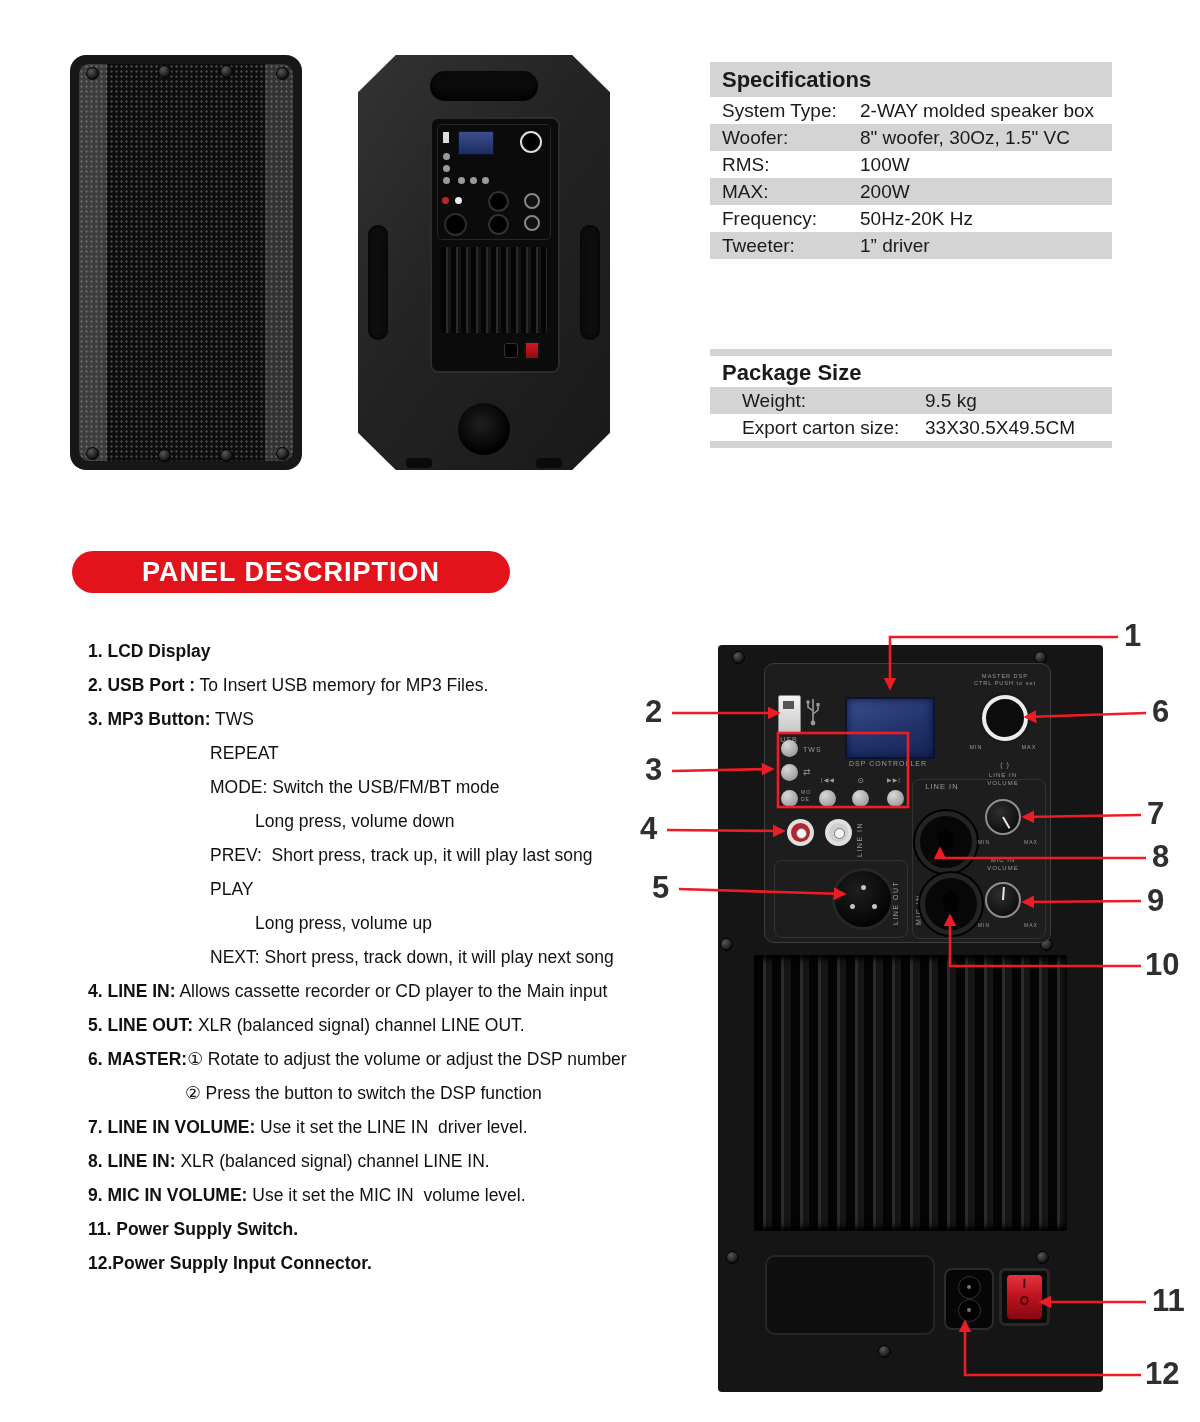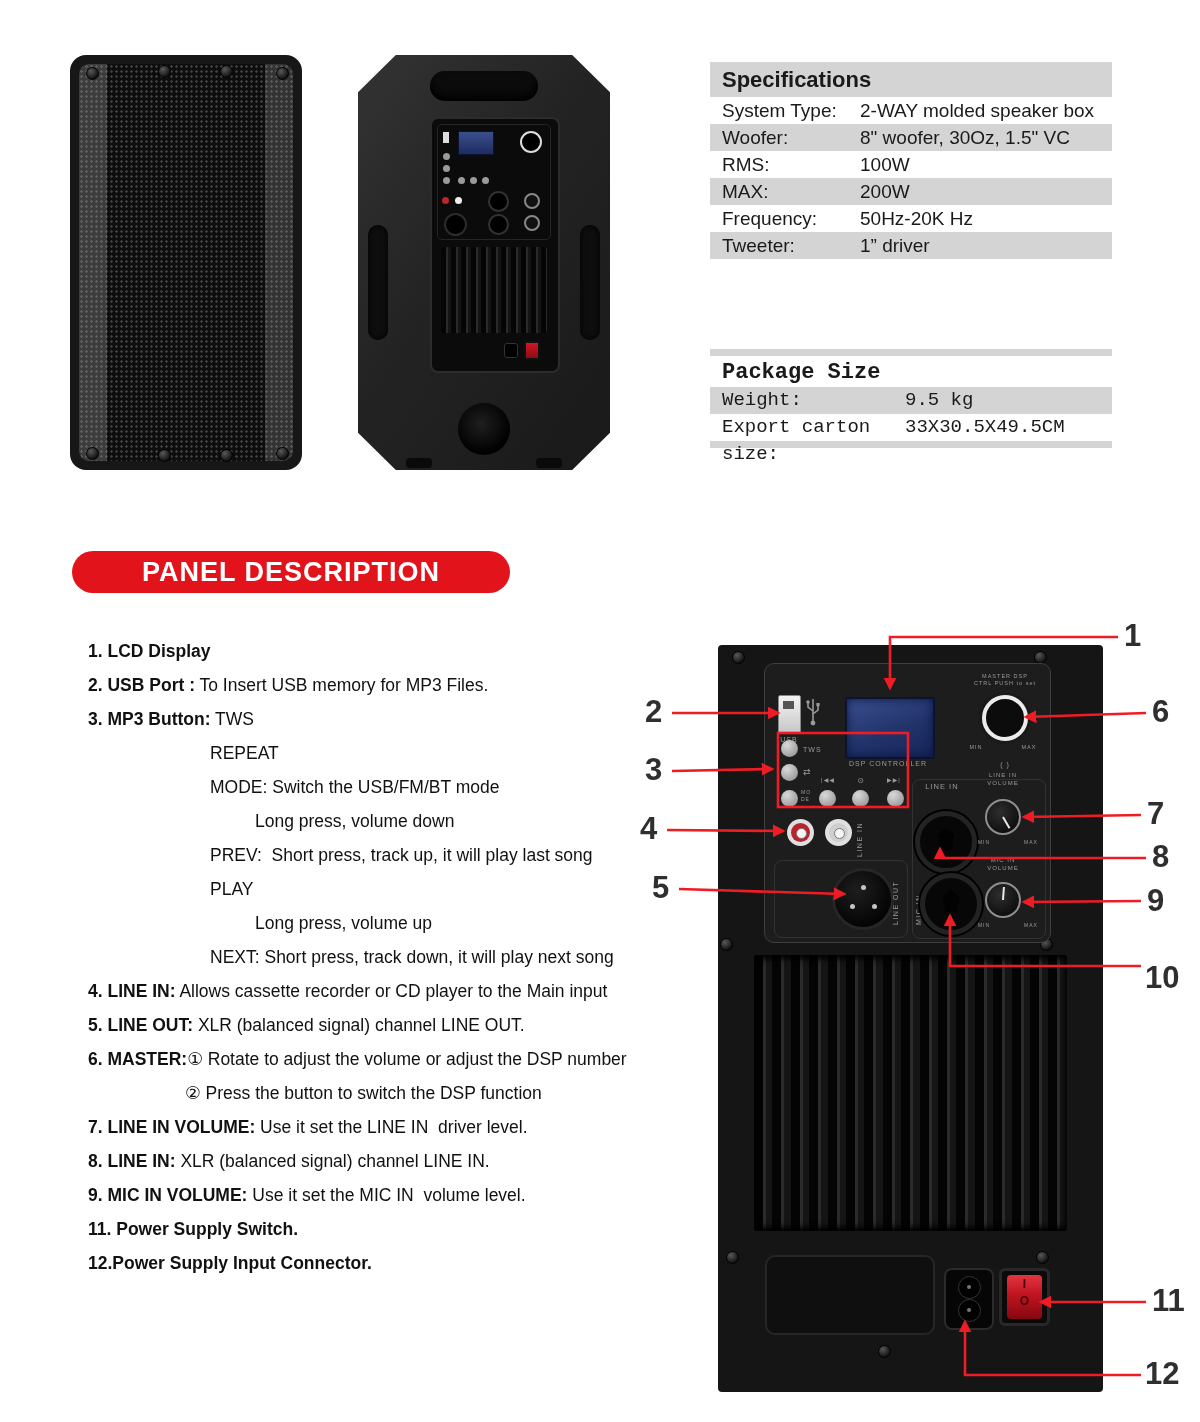--- a/index.html
+++ b/index.html
@@ -5,26 +5,26 @@
   html,body{margin:0;padding:0;background:#fff;}
   body{font-family:"Liberation Sans","DejaVu Sans",sans-serif;}
   .page{position:relative;width:1200px;height:1422px;background:#fff;overflow:hidden;}
 
   
   .spec{position:absolute;left:710px;top:62px;width:402px;color:#1a1a1a;}
   .spec-title{height:35px;background:#d4d4d4;font-weight:bold;font-size:22px;line-height:35px;padding-left:12px;}
   .srow{display:flex;height:27px;line-height:27px;font-size:19px;padding-left:12px;}
   .srow.g{background:#d4d4d4;}
   .srow .lab{width:138px;flex:none;}
-  .pkg{position:absolute;left:710px;top:349px;width:402px;color:#1a1a1a;font-family:Liberation Mono, monospace;}
+  .pkg{position:absolute;left:710px;top:349px;width:402px;color:#1a1a1a;}
   .bar{height:7px;background:#d4d4d4;}
   .pkg-title{height:31px;line-height:33px;font-weight:bold;font-size:22px;padding-left:12px;}
   .prow{display:flex;height:27px;line-height:27px;font-size:19px;padding-left:12px;}
   .prow.g{background:#d4d4d4;}
-  .prow .lab{width:183px;flex:none;}
+  .prow .lab{width:183px;flex:none;margin-left:20px;}
 
   
   .banner{position:absolute;left:72px;top:551px;width:438px;height:42px;background:#e2131b;border-radius:21px;
           color:#fff;font-weight:bold;font-size:27px;text-align:center;line-height:42px;letter-spacing:1px;}
 
   
   .desc{position:absolute;left:88px;top:634px;width:605px;font-size:17.5px;color:#111;}
   .dline{height:34px;line-height:34px;white-space:pre;}
   .ind1{padding-left:122px;}
   .ind2{padding-left:167px;}
@@ -347,17 +347,17 @@
 
   <div class="cnum" style="left:1124px;top:621px;">1</div>
   <div class="cnum" style="left:645px;top:697px;">2</div>
   <div class="cnum" style="left:645px;top:755px;">3</div>
   <div class="cnum" style="left:640px;top:814px;">4</div>
   <div class="cnum" style="left:652px;top:873px;">5</div>
   <div class="cnum" style="left:1152px;top:697px;">6</div>
   <div class="cnum" style="left:1147px;top:799px;">7</div>
   <div class="cnum" style="left:1152px;top:842px;">8</div>
   <div class="cnum" style="left:1147px;top:886px;">9</div>
-  <div class="cnum" style="left:1145px;top:950px;margin-top:13px;">10</div>
+  <div class="cnum" style="left:1145px;top:950px;">10</div>
   <div class="cnum" style="left:1152px;top:1286px;">11</div>
   <div class="cnum" style="left:1145px;top:1359px;">12</div>
 
 </div>
 
 </body></html>

